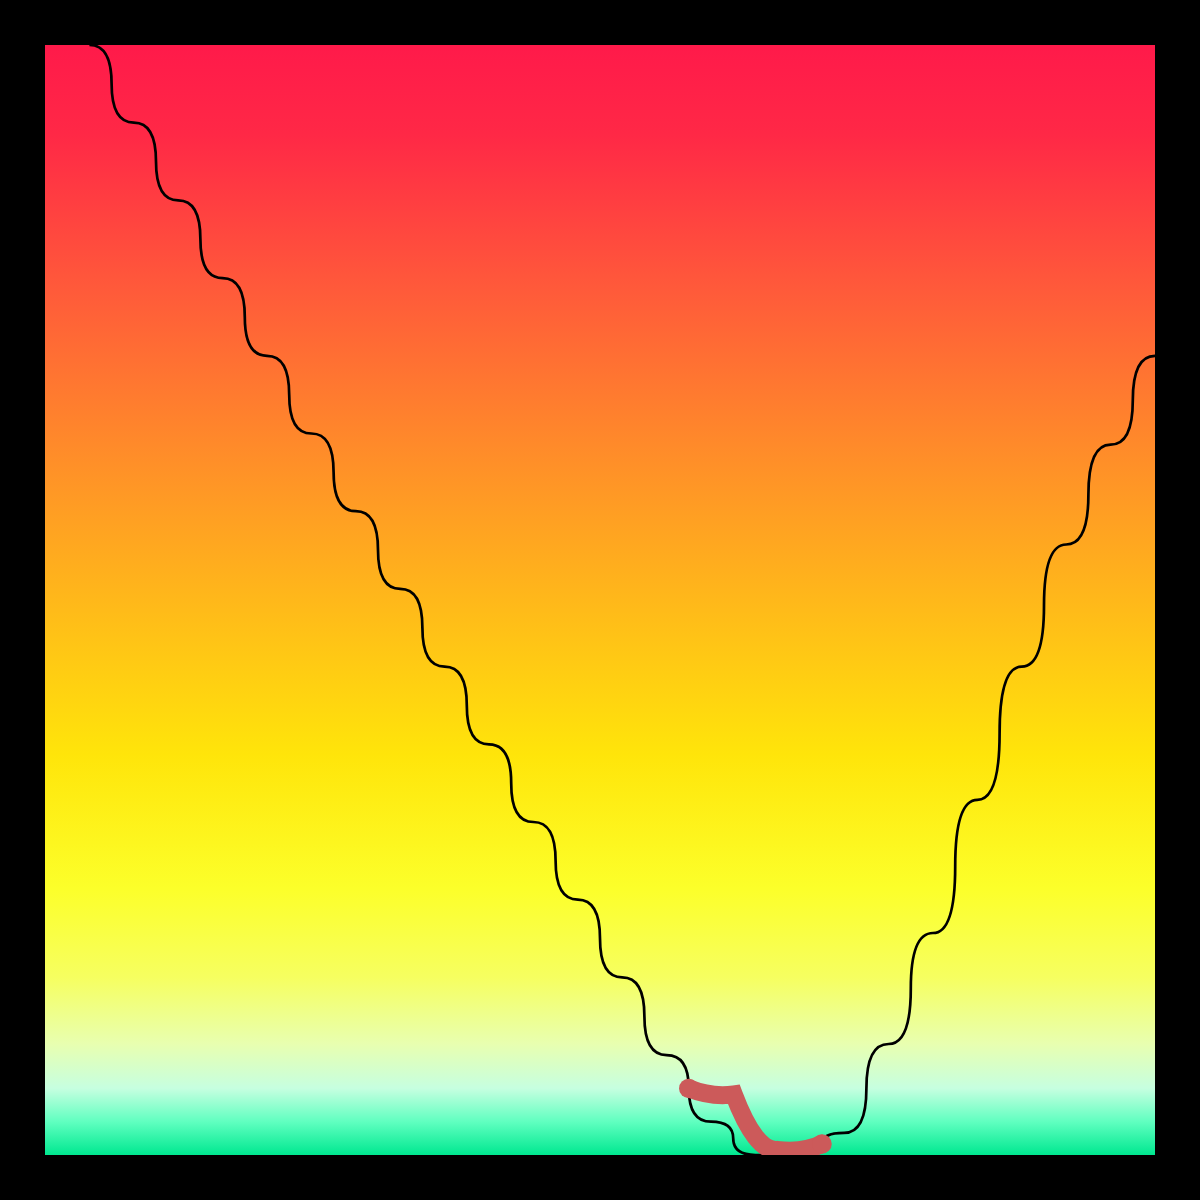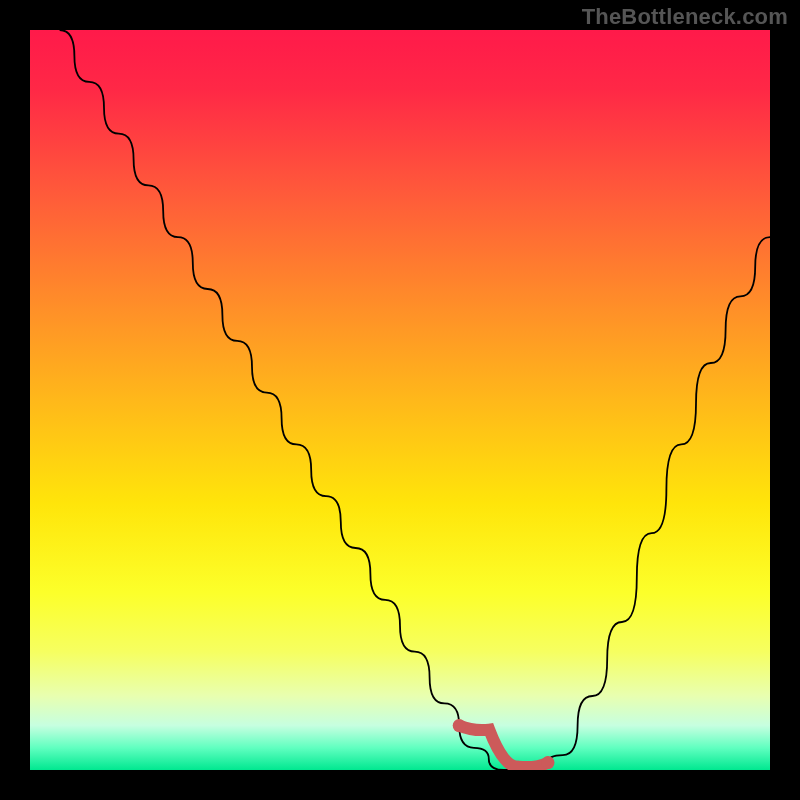--- a/index.html
+++ b/index.html
@@ -52,21 +52,20 @@
     position: absolute;
     inset: 0;
     width: 100%;
     height: 100%;
   }
 </style>
 </head>
 <body>
 
 <div class="container">
-  <div class="watermark">TheBottleneck.com</div>
 
   <div class="plot-frame">
     <div class="gradient"></div>
     <svg class="curve" viewBox="0 0 740 740" preserveAspectRatio="none">
       <path id="curve-path" fill="none" stroke="#000" stroke-width="1.8" d="M 29.6 0 Q 44.400000000000006 0 44.400000000000006 25.899999999999977 Q 44.400000000000006 51.799999999999955 59.2 51.799999999999955 Q 74 51.799999999999955 74 77.69999999999999 Q 74 103.60000000000002 88.8 103.60000000000002 Q 103.6 103.60000000000002 103.6 129.5 Q 103.6 155.39999999999998 118.4 155.39999999999998 Q 133.2 155.39999999999998 133.2 181.3 Q 133.2 207.20000000000005 148 207.20000000000005 Q 162.8 207.20000000000005 162.8 233.10000000000002 Q 162.8 259 177.6 259 Q 192.4 259 192.4 284.9 Q 192.4 310.8 207.20000000000002 310.8 Q 222 310.8 222 336.7 Q 222 362.59999999999997 236.8 362.59999999999997 Q 251.6 362.59999999999997 251.6 388.5 Q 251.6 414.4 266.4 414.4 Q 281.2 414.4 281.2 440.29999999999995 Q 281.2 466.2 296 466.2 Q 310.8 466.2 310.8 492.1 Q 310.8 518 325.6 518 Q 340.4 518 340.4 543.9 Q 340.4 569.8 355.2 569.8 Q 370 569.8 370 595.7 Q 370 621.6 384.8 621.6 Q 399.6 621.6 399.6 647.5 Q 399.6 673.4 414.40000000000003 673.4 Q 429.20000000000005 673.4 429.20000000000005 695.5999999999999 Q 429.20000000000005 717.8 444 717.8 Q 458.8 717.8 458.8 728.9 Q 458.8 740 473.6 740 Q 488.40000000000003 740 488.40000000000003 740 Q 488.40000000000003 740 503.20000000000005 740 Q 518 740 518 732.6 Q 518 725.2 532.8 725.2 Q 547.5999999999999 725.2 547.5999999999999 695.6 Q 547.5999999999999 666 562.4 666 Q 577.2 666 577.2 629 Q 577.2 592 592 592 Q 606.8 592 606.8 547.6 Q 606.8 503.2 621.6 503.2 Q 636.4000000000001 503.2 636.4000000000001 458.79999999999995 Q 636.4000000000001 414.4 651.2 414.4 Q 666 414.4 666 373.69999999999993 Q 666 332.99999999999994 680.8000000000001 332.99999999999994 Q 695.6 332.99999999999994 695.6 299.69999999999993 Q 695.6 266.4 710.4 266.4 Q 725.2 266.4 725.2 236.8 Q 725.2 207.20000000000005 740 207.20000000000005"></path>
       <path id="optimal-path" fill="none" stroke="#cc5a5a" stroke-width="12" stroke-linecap="round" d="M 429.2 695.6 Q 444.2 701.6 459.2 699.6 Q 473.6 737.6 488 736.6 Q 506 738.6 518 732.6"></path>
       <circle id="opt-dot-a" r="6.5" fill="#cc5a5a" cx="429.2" cy="695.6"></circle>
       <circle id="opt-dot-b" r="6.5" fill="#cc5a5a" cx="518" cy="732.6"></circle>
     </svg>
   </div>

